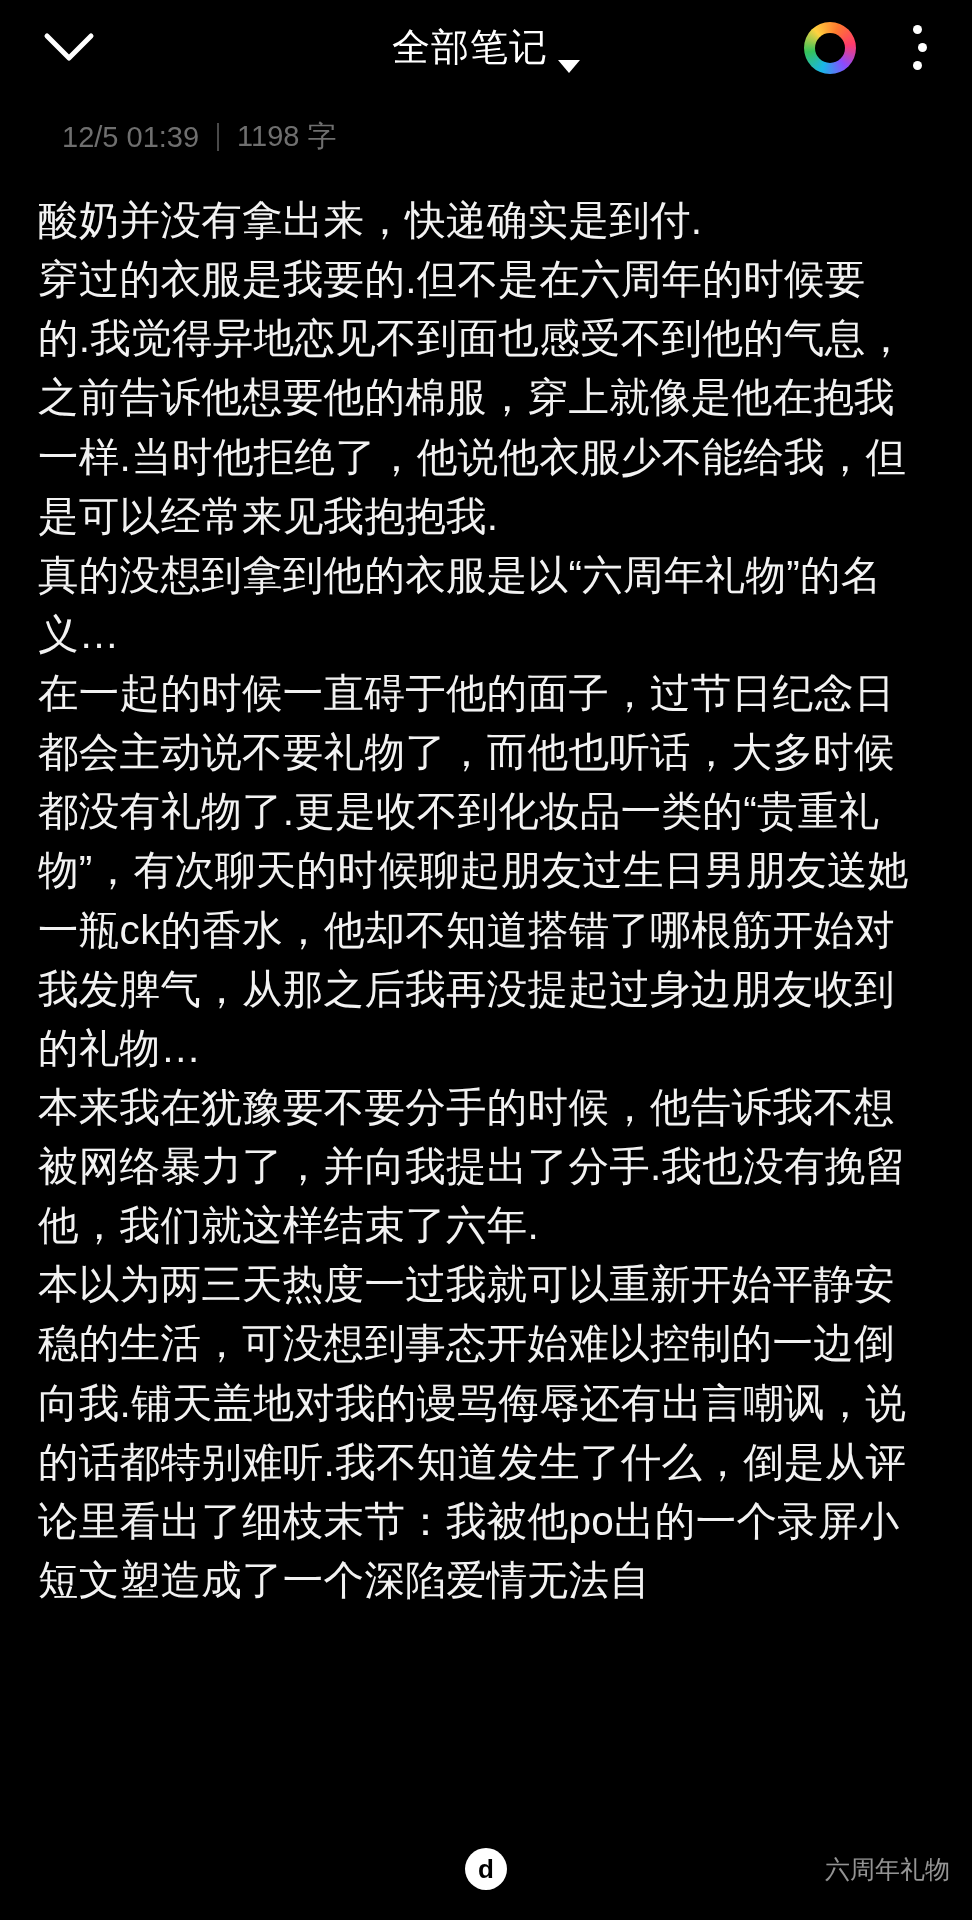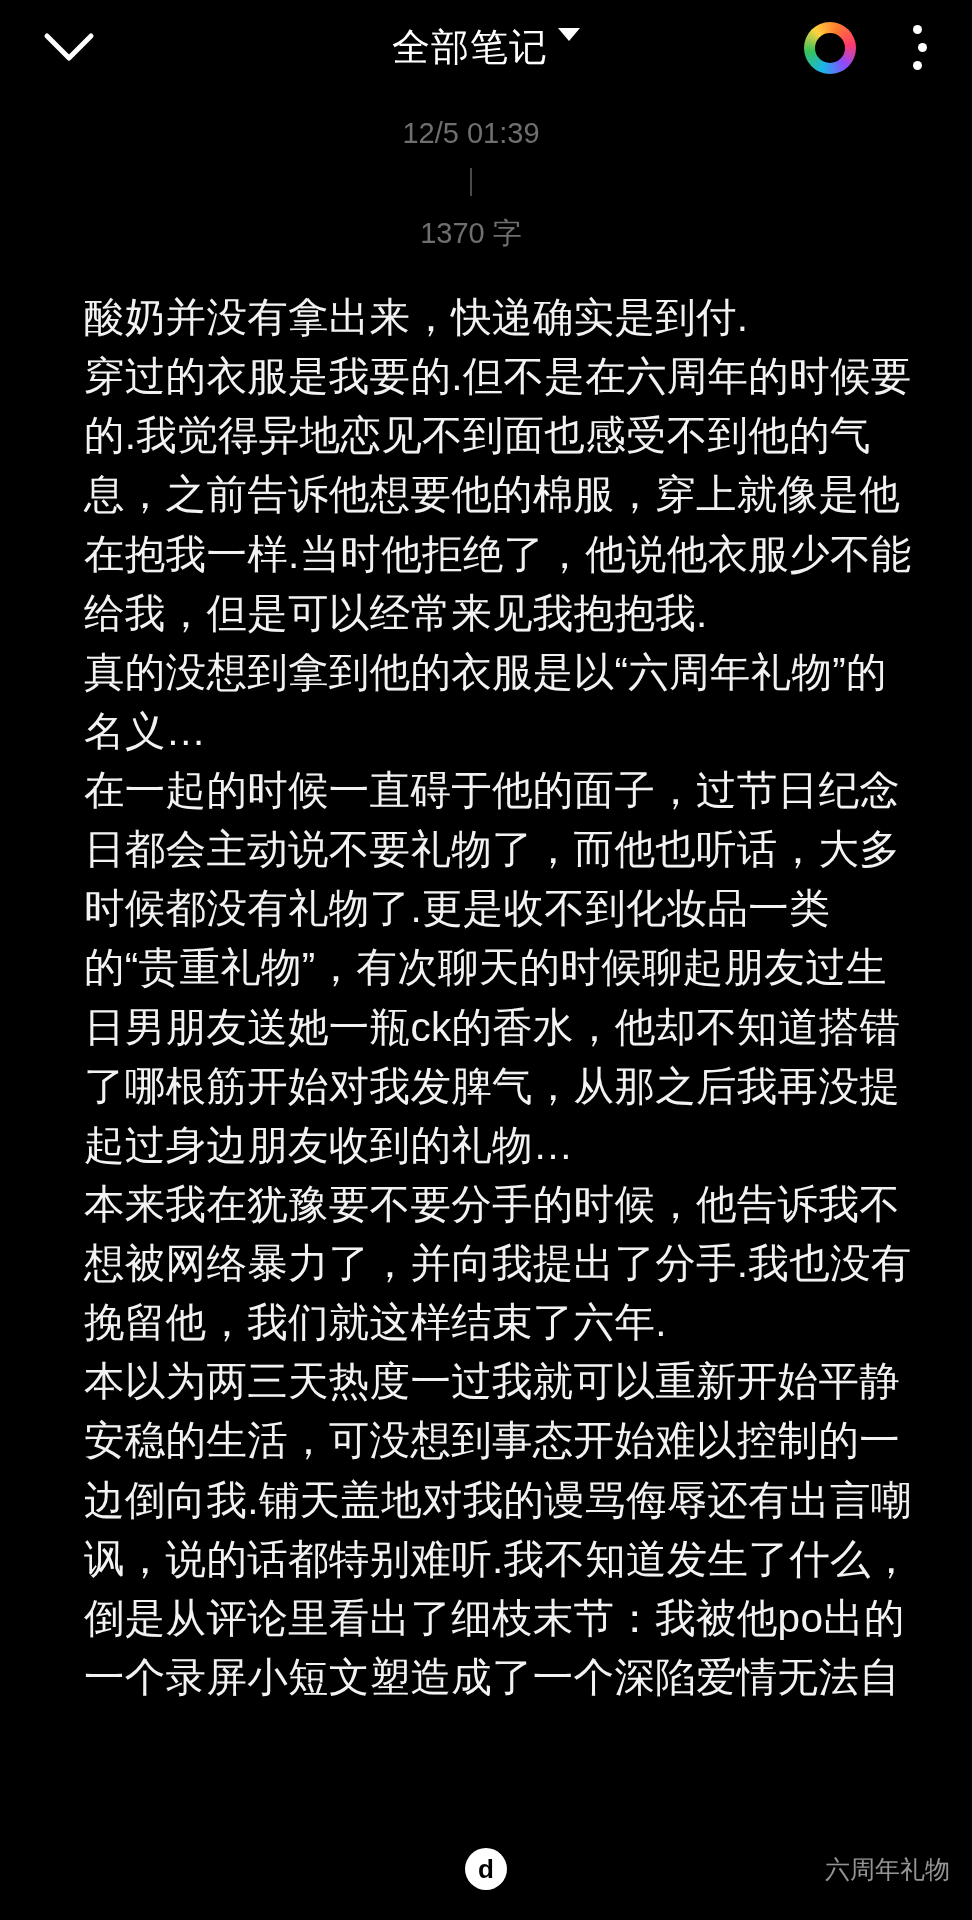--- a/index.html
+++ b/index.html
@@ -42,21 +42,21 @@
     right: 0;
     top: 0;
     height: 95px;
     display: flex;
     align-items: center;
     justify-content: center;
     pointer-events: none;
   }
   .title-inner {
     display: flex;
-    align-items: flex-start;
+    align-items: flex-end;
     gap: 10px;
     pointer-events: auto;
     cursor: pointer;
   }
   .title-text {
     font-size: 38px;
     letter-spacing: 1px;
     color: #ffffff;
     font-weight: 400;
   }
@@ -120,32 +120,31 @@
   .more-icon i:nth-child(2) { margin-left: 11px; }
 
   
   .meta {
     display: flex;
     align-items: center;
     gap: 18px;
     padding: 22px 92px 0 62px;
     color: #6f6f6f;
     font-size: 29px;
-    flex-direction: column;
   }
   .meta .sep {
     width: 2px;
     height: 28px;
     background: #4a4a4a;
     display: inline-block;
   }
 
   
   .note-body {
-    padding: 34px 58px 0 84px;
+    padding: 34px 58px 0 38px;
     font-size: 40.5px;
     line-height: 1.46;
     color: #f2f2f2;
     letter-spacing: 0.3px;
     white-space: pre-wrap;
     word-break: break-word;
     font-weight: 400;
   }
 
   
@@ -212,21 +211,21 @@
       <i></i>
         <i></i>
         <i></i>
     </div>
   </div>
 </div>
 
 <div class="meta">
   <span>12/5 01:39</span>
   <span class="sep"></span>
-  <span>1370 字</span>
+  <span>1198 字</span>
 </div>
 
 <div class="note-body">酸奶并没有拿出来，快递确实是到付.
 穿过的衣服是我要的.但不是在六周年的时候要的.我觉得异地恋见不到面也感受不到他的气息，之前告诉他想要他的棉服，穿上就像是他在抱我一样.当时他拒绝了，他说他衣服少不能给我，但是可以经常来见我抱抱我.
 真的没想到拿到他的衣服是以“六周年礼物”的名义…
 在一起的时候一直碍于他的面子，过节日纪念日都会主动说不要礼物了，而他也听话，大多时候都没有礼物了.更是收不到化妆品一类的“贵重礼物”，有次聊天的时候聊起朋友过生日男朋友送她一瓶ck的香水，他却不知道搭错了哪根筋开始对我发脾气，从那之后我再没提起过身边朋友收到的礼物…
 本来我在犹豫要不要分手的时候，他告诉我不想被网络暴力了，并向我提出了分手.我也没有挽留他，我们就这样结束了六年.
 本以为两三天热度一过我就可以重新开始平静安稳的生活，可没想到事态开始难以控制的一边倒向我.铺天盖地对我的谩骂侮辱还有出言嘲讽，说的话都特别难听.我不知道发生了什么，倒是从评论里看出了细枝末节：我被他po出的一个录屏小短文塑造成了一个深陷爱情无法自</div>
 
 <div class="fade-bottom"></div>

